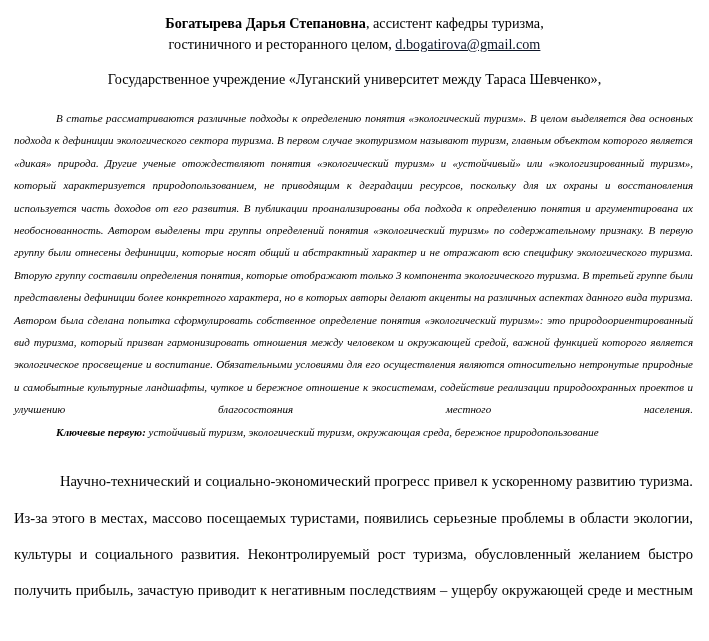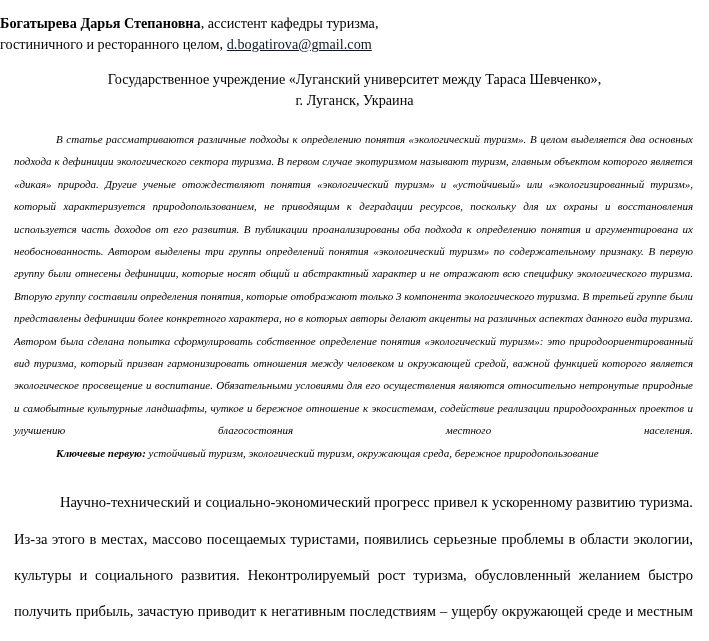--- a/index.html
+++ b/index.html
@@ -24,21 +24,21 @@
     padding: 0;
     background: #ffffff;
   }
 
   
   .header-block {
     margin: 0;
     padding-top: 13px;
   }
   .hdr-line {
-    text-align: left;
+    text-align: center;
     font-size: 14.2px;
     line-height: 21px;
     letter-spacing: 0.02px;
   }
   .author-name {
     font-weight: bold;
   }
   .email-link {
     color: #0f172a;
     text-decoration: underline;
@@ -98,21 +98,20 @@
 
 <div class="page">
 
   <div class="header-block">
     <div class="hdr-line"><span class="author-name">Богатырева Дарья Степановна</span><span>, ассистент кафедры туризма,</span></div>
     <div class="hdr-line"><span>гостиничного и ресторанного целом, </span><a class="email-link" href="#">d.bogatirova@gmail.com</a></div>
   </div>
 
   <div class="affil-block">
     <div class="affil-line">Государственное учреждение «Луганский университет между Тараса Шевченко»,</div>
-    <div class="affil-line">г. Луганск, Украина</div>
   </div>
 
   <div class="abstract">
     <p>В статье рассматриваются различные подходы к определению понятия «экологический туризм». В целом выделяется два основных подхода к дефиниции экологического сектора туризма. В первом случае экотуризмом называют туризм, главным объектом которого является «дикая» природа. Другие ученые отождествляют понятия «экологический туризм» и «устойчивый» или «экологизированный туризм», который характеризуется природопользованием, не приводящим к деградации ресурсов, поскольку для их охраны и восстановления используется часть доходов от его развития. В публикации проанализированы оба подхода к определению понятия и аргументирована их необоснованность. Автором выделены три группы определений понятия «экологический туризм» по содержательному признаку. В первую группу были отнесены дефиниции, которые носят общий и абстрактный характер и не отражают всю специфику экологического туризма. Вторую группу составили определения понятия, которые отображают только 3 компонента экологического туризма. В третьей группе были представлены дефиниции более конкретного характера, но в которых авторы делают акценты на различных аспектах данного вида туризма. Автором была сделана попытка сформулировать собственное определение понятия «экологический туризм»: это природоориентированный вид туризма, который призван гармонизировать отношения между человеком и окружающей средой, важной функцией которого является экологическое просвещение и воспитание. Обязательными условиями для его осуществления являются относительно нетронутые природные и самобытные культурные ландшафты, чуткое и бережное отношение к экосистемам, содействие реализации природоохранных проектов и улучшению благосостояния местного населения.</p>
     <p class="last-natural"><span class="kw-label">Ключевые первую:</span><span> устойчивый туризм, экологический туризм, окружающая среда, бережное природопользование</span></p>
   </div>
 
   <div class="body-text">
     <p>Научно-технический и социально-экономический прогресс привел к ускоренному развитию туризма. Из-за этого в местах, массово посещаемых туристами, появились серьезные проблемы в области экологии, культуры и социального развития. Неконтролируемый рост туризма, обусловленный желанием быстро получить прибыль, зачастую приводит к негативным последствиям – ущербу окружающей среде и местным</p>
   </div>

